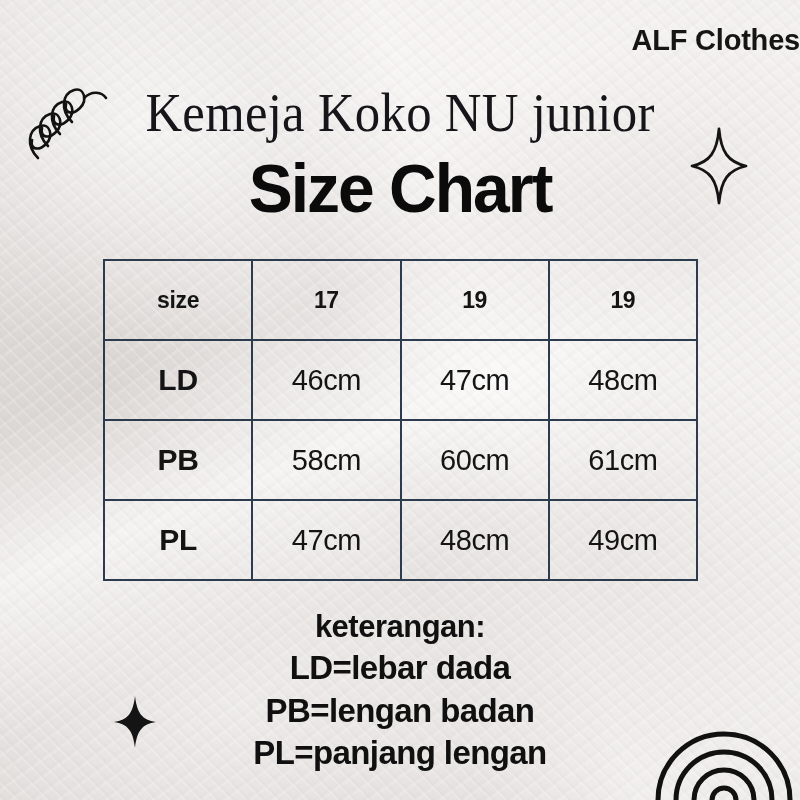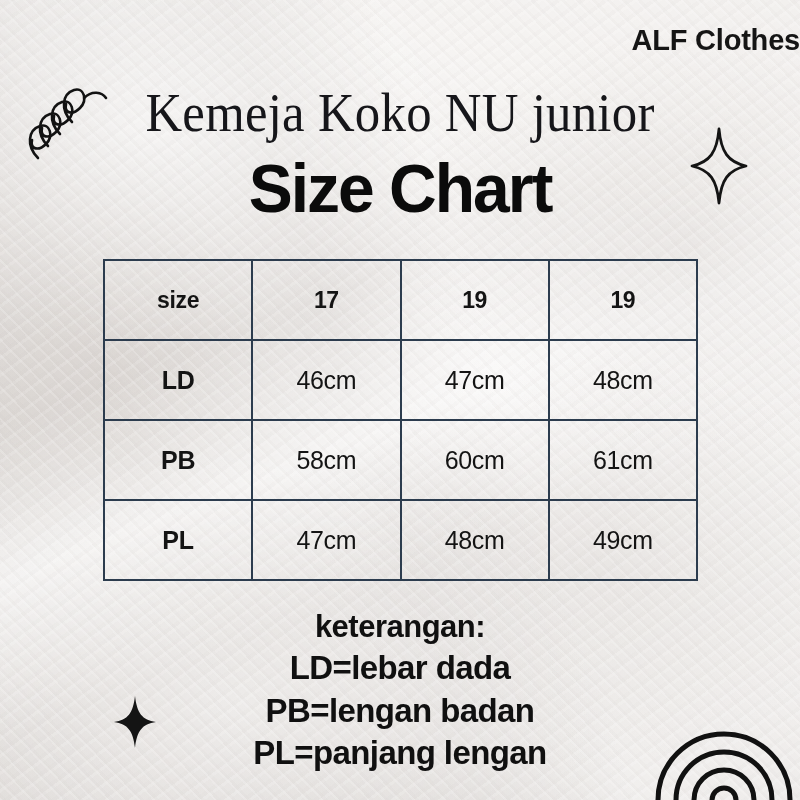--- a/index.html
+++ b/index.html
@@ -115,26 +115,26 @@
     padding: 0;
     background: transparent;
   }
   .size-table tr { height: 80px; }
   .hdr-cell {
     font-size: 23px;
     font-weight: 700;
     letter-spacing: -0.3px;
   }
   .row-label {
-    font-size: 25px;
+    font-size: 30px;
     font-weight: 700;
     letter-spacing: -0.2px;
   }
   .val-cell {
-    font-size: 25px;
+    font-size: 29px;
     font-weight: 400;
     letter-spacing: -0.4px;
   }
 
   
   .legend {
     position: absolute;
     left: 0; right: 0;
     top: 607px;
     text-align: center;

